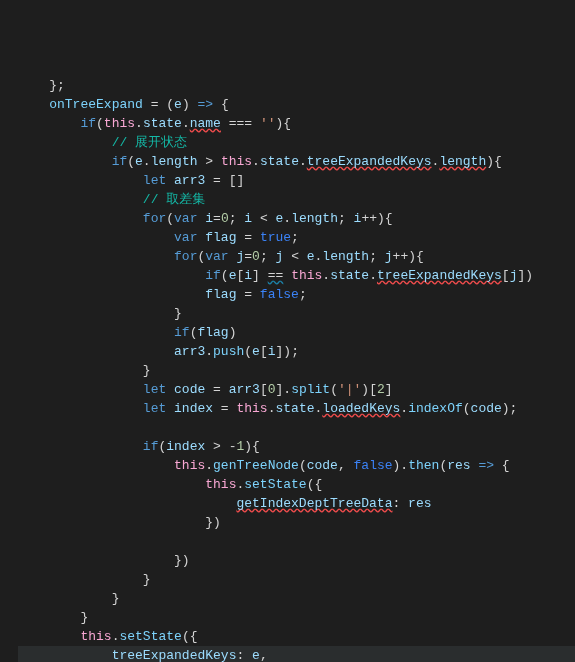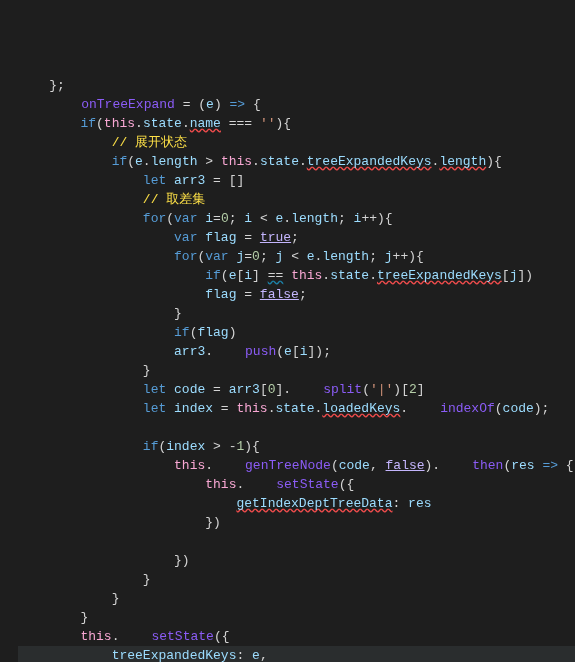--- a/index.html
+++ b/index.html
@@ -11,27 +11,27 @@
     color: #d4d4d4;
     width: 575px;
     height: 662px;
     overflow: hidden;
     white-space: pre;
   }
   .editor { padding: 0 0 0 18px; }
   .line { height: 19px; }
   .line.hl { background: #2a2d2e; }
   .kw { color: #569cd6; }
-  .fn { color: #8b5cf6; margin-left: 32px; }
+  .fn { color: #7dd3fc; }
   .var { color: #9cdcfe; }
   .str { color: #ce9178; }
   .num { color: #b5cea8; }
-  .cmt { color: #fde047; }
+  .cmt { color: #14b8a6; }
   .this { color: #f9a8d4; }
-  .const { color: #c4b5fd; text-decoration: underline; }
+  .const { color: #3b82f6; }
   .pun { color: #d4d4d4; }
   .err { text-decoration: underline wavy #f14c4c; text-decoration-skip-ink: none; }
   .info { text-decoration: underline wavy #1b81a8; text-decoration-skip-ink: none; opacity:1;}
 </style>
 </head>
 <body>
 
 
 
 <div class="editor"><div class="line">    <span class="pun">};</span></div><div class="line">    <span class="fn">onTreeExpand</span><span class="pun"> = (</span><span class="var">e</span><span class="pun">) </span><span class="kw">=&gt;</span><span class="pun"> {</span></div><div class="line">        <span class="kw">if</span><span class="pun">(</span><span class="this">this</span><span class="pun">.</span><span class="var">state</span><span class="pun">.</span><span class="var err">name</span><span class="pun"> === </span><span class="str">''</span><span class="pun">){</span></div><div class="line">            <span class="cmt">// 展开状态</span></div><div class="line">            <span class="kw">if</span><span class="pun">(</span><span class="var">e</span><span class="pun">.</span><span class="var">length</span><span class="pun"> &gt; </span><span class="this">this</span><span class="pun">.</span><span class="var">state</span><span class="pun">.</span><span class="var err">treeExpandedKeys</span><span class="pun">.</span><span class="var err">length</span><span class="pun">){</span></div><div class="line">                <span class="kw">let</span><span class="pun"> </span><span class="var">arr3</span><span class="pun"> = []</span></div><div class="line">                <span class="cmt">// 取差集</span></div><div class="line">                <span class="kw">for</span><span class="pun">(</span><span class="kw">var</span><span class="pun"> </span><span class="var">i</span><span class="pun">=</span><span class="num">0</span><span class="pun">; </span><span class="var">i</span><span class="pun"> &lt; </span><span class="var">e</span><span class="pun">.</span><span class="var">length</span><span class="pun">; </span><span class="var">i</span><span class="pun">++){</span></div><div class="line">                    <span class="kw">var</span><span class="pun"> </span><span class="var">flag</span><span class="pun"> = </span><span class="const">true</span><span class="pun">;</span></div><div class="line">                    <span class="kw">for</span><span class="pun">(</span><span class="kw">var</span><span class="pun"> </span><span class="var">j</span><span class="pun">=</span><span class="num">0</span><span class="pun">; </span><span class="var">j</span><span class="pun"> &lt; </span><span class="var">e</span><span class="pun">.</span><span class="var">length</span><span class="pun">; </span><span class="var">j</span><span class="pun">++){</span></div><div class="line">                        <span class="kw">if</span><span class="pun">(</span><span class="var">e</span><span class="pun">[</span><span class="var">i</span><span class="pun">] </span><span class="pun info">==</span><span class="pun"> </span><span class="this">this</span><span class="pun">.</span><span class="var">state</span><span class="pun">.</span><span class="var err">treeExpandedKeys</span><span class="pun">[</span><span class="var">j</span><span class="pun">])</span></div><div class="line">                        <span class="var">flag</span><span class="pun"> = </span><span class="const">false</span><span class="pun">;</span></div><div class="line">                    <span class="pun">}</span></div><div class="line">                    <span class="kw">if</span><span class="pun">(</span><span class="var">flag</span><span class="pun">)</span></div><div class="line">                    <span class="var">arr3</span><span class="pun">.</span><span class="fn">push</span><span class="pun">(</span><span class="var">e</span><span class="pun">[</span><span class="var">i</span><span class="pun">]);</span></div><div class="line">                <span class="pun">}</span></div><div class="line">                <span class="kw">let</span><span class="pun"> </span><span class="var">code</span><span class="pun"> = </span><span class="var">arr3</span><span class="pun">[</span><span class="num">0</span><span class="pun">].</span><span class="fn">split</span><span class="pun">(</span><span class="str">'|'</span><span class="pun">)[</span><span class="num">2</span><span class="pun">]</span></div><div class="line">                <span class="kw">let</span><span class="pun"> </span><span class="var">index</span><span class="pun"> = </span><span class="this">this</span><span class="pun">.</span><span class="var">state</span><span class="pun">.</span><span class="var err">loadedKeys</span><span class="pun">.</span><span class="fn">indexOf</span><span class="pun">(</span><span class="var">code</span><span class="pun">);</span></div><div class="line"><span class="pun"></span></div><div class="line">                <span class="kw">if</span><span class="pun">(</span><span class="var">index</span><span class="pun"> &gt; -</span><span class="num">1</span><span class="pun">){</span></div><div class="line">                    <span class="this">this</span><span class="pun">.</span><span class="fn">genTreeNode</span><span class="pun">(</span><span class="var">code</span><span class="pun">, </span><span class="const">false</span><span class="pun">).</span><span class="fn">then</span><span class="pun">(</span><span class="var">res</span><span class="pun"> </span><span class="kw">=&gt;</span><span class="pun"> {</span></div><div class="line">                        <span class="this">this</span><span class="pun">.</span><span class="fn">setState</span><span class="pun">({</span></div><div class="line">                            <span class="var err">getIndexDeptTreeData</span><span class="pun">:</span><span class="pun"> </span><span class="var">res</span></div><div class="line">                        <span class="pun">})</span></div><div class="line"><span class="pun"></span></div><div class="line">                    <span class="pun">})</span></div><div class="line">                <span class="pun">}</span></div><div class="line">            <span class="pun">}</span></div><div class="line">        <span class="pun">}</span></div><div class="line">        <span class="this">this</span><span class="pun">.</span><span class="fn">setState</span><span class="pun">({</span></div><div class="line hl">            <span class="var">treeExpandedKeys</span><span class="pun">:</span><span class="pun"> </span><span class="var">e</span><span class="pun">,</span></div></div>

